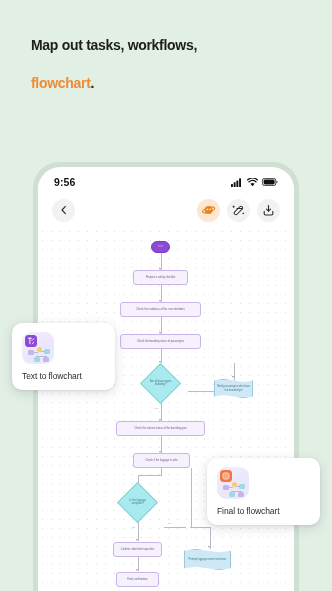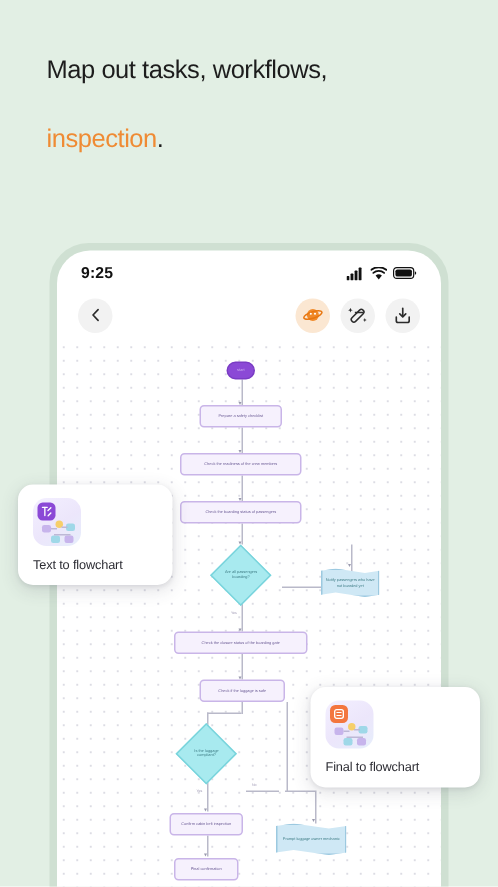--- a/index.html
+++ b/index.html
@@ -14,22 +14,22 @@
     font-family: "Liberation Sans", sans-serif;
     position: relative;
   }
 
   
   .headline {
     position: absolute;
     left: 31px;
     top: 36px;
     width: 280px;
-    font-size: 17px;
-    font-weight: normal;
+    font-size: 14px;
+    font-weight: bold;
     line-height: 1.35;
     color: #1d1d1d;
     letter-spacing: -0.3px;
   }
   .headline .accent { color: #ef8b34; }
 
   
   .phone-frame {
     position: absolute;
     left: 33px;
@@ -234,28 +234,28 @@
   }
   .card-text-flow { left: 12px; top: 323px; width: 103px; }
   .card-img-flow  { left: 207px; top: 458px; width: 113px; }
 </style>
 </head>
 <body>
 
 <div class="headline">
   <span>Map out tasks, workflows,</span><br>
   <br>
-  <span class="accent">inspection</span><span>.</span>
+  <span class="accent">flowchart</span><span>.</span>
 </div>
 
 <div class="phone-frame">
   <div class="phone-screen">
 
     <div class="status-bar">
-      <div class="status-time">9:25</div>
+      <div class="status-time">9:56</div>
       <div class="status-icons">
         <svg width="12" height="9" viewBox="0 0 12 9">
           <rect x="0" y="6" width="1.9" height="3" rx="0.5" fill="#111"></rect>
           <rect x="2.7" y="4.3" width="1.9" height="4.7" rx="0.5" fill="#111"></rect>
           <rect x="5.4" y="2.4" width="1.9" height="6.6" rx="0.5" fill="#111"></rect>
           <rect x="8.1" y="0.3" width="1.9" height="8.7" rx="0.5" fill="#111"></rect>
         </svg>
         <svg width="11" height="9" viewBox="0 0 11 9">
           <path d="M5.5 8.3 L3.4 5.7 a3.4 3.4 0 0 1 4.2 0 Z" fill="#111"></path>
           <path d="M1.9 3.9 a5.6 5.6 0 0 1 7.2 0" stroke="#111" stroke-width="1.25" fill="none" stroke-linecap="round"></path>

